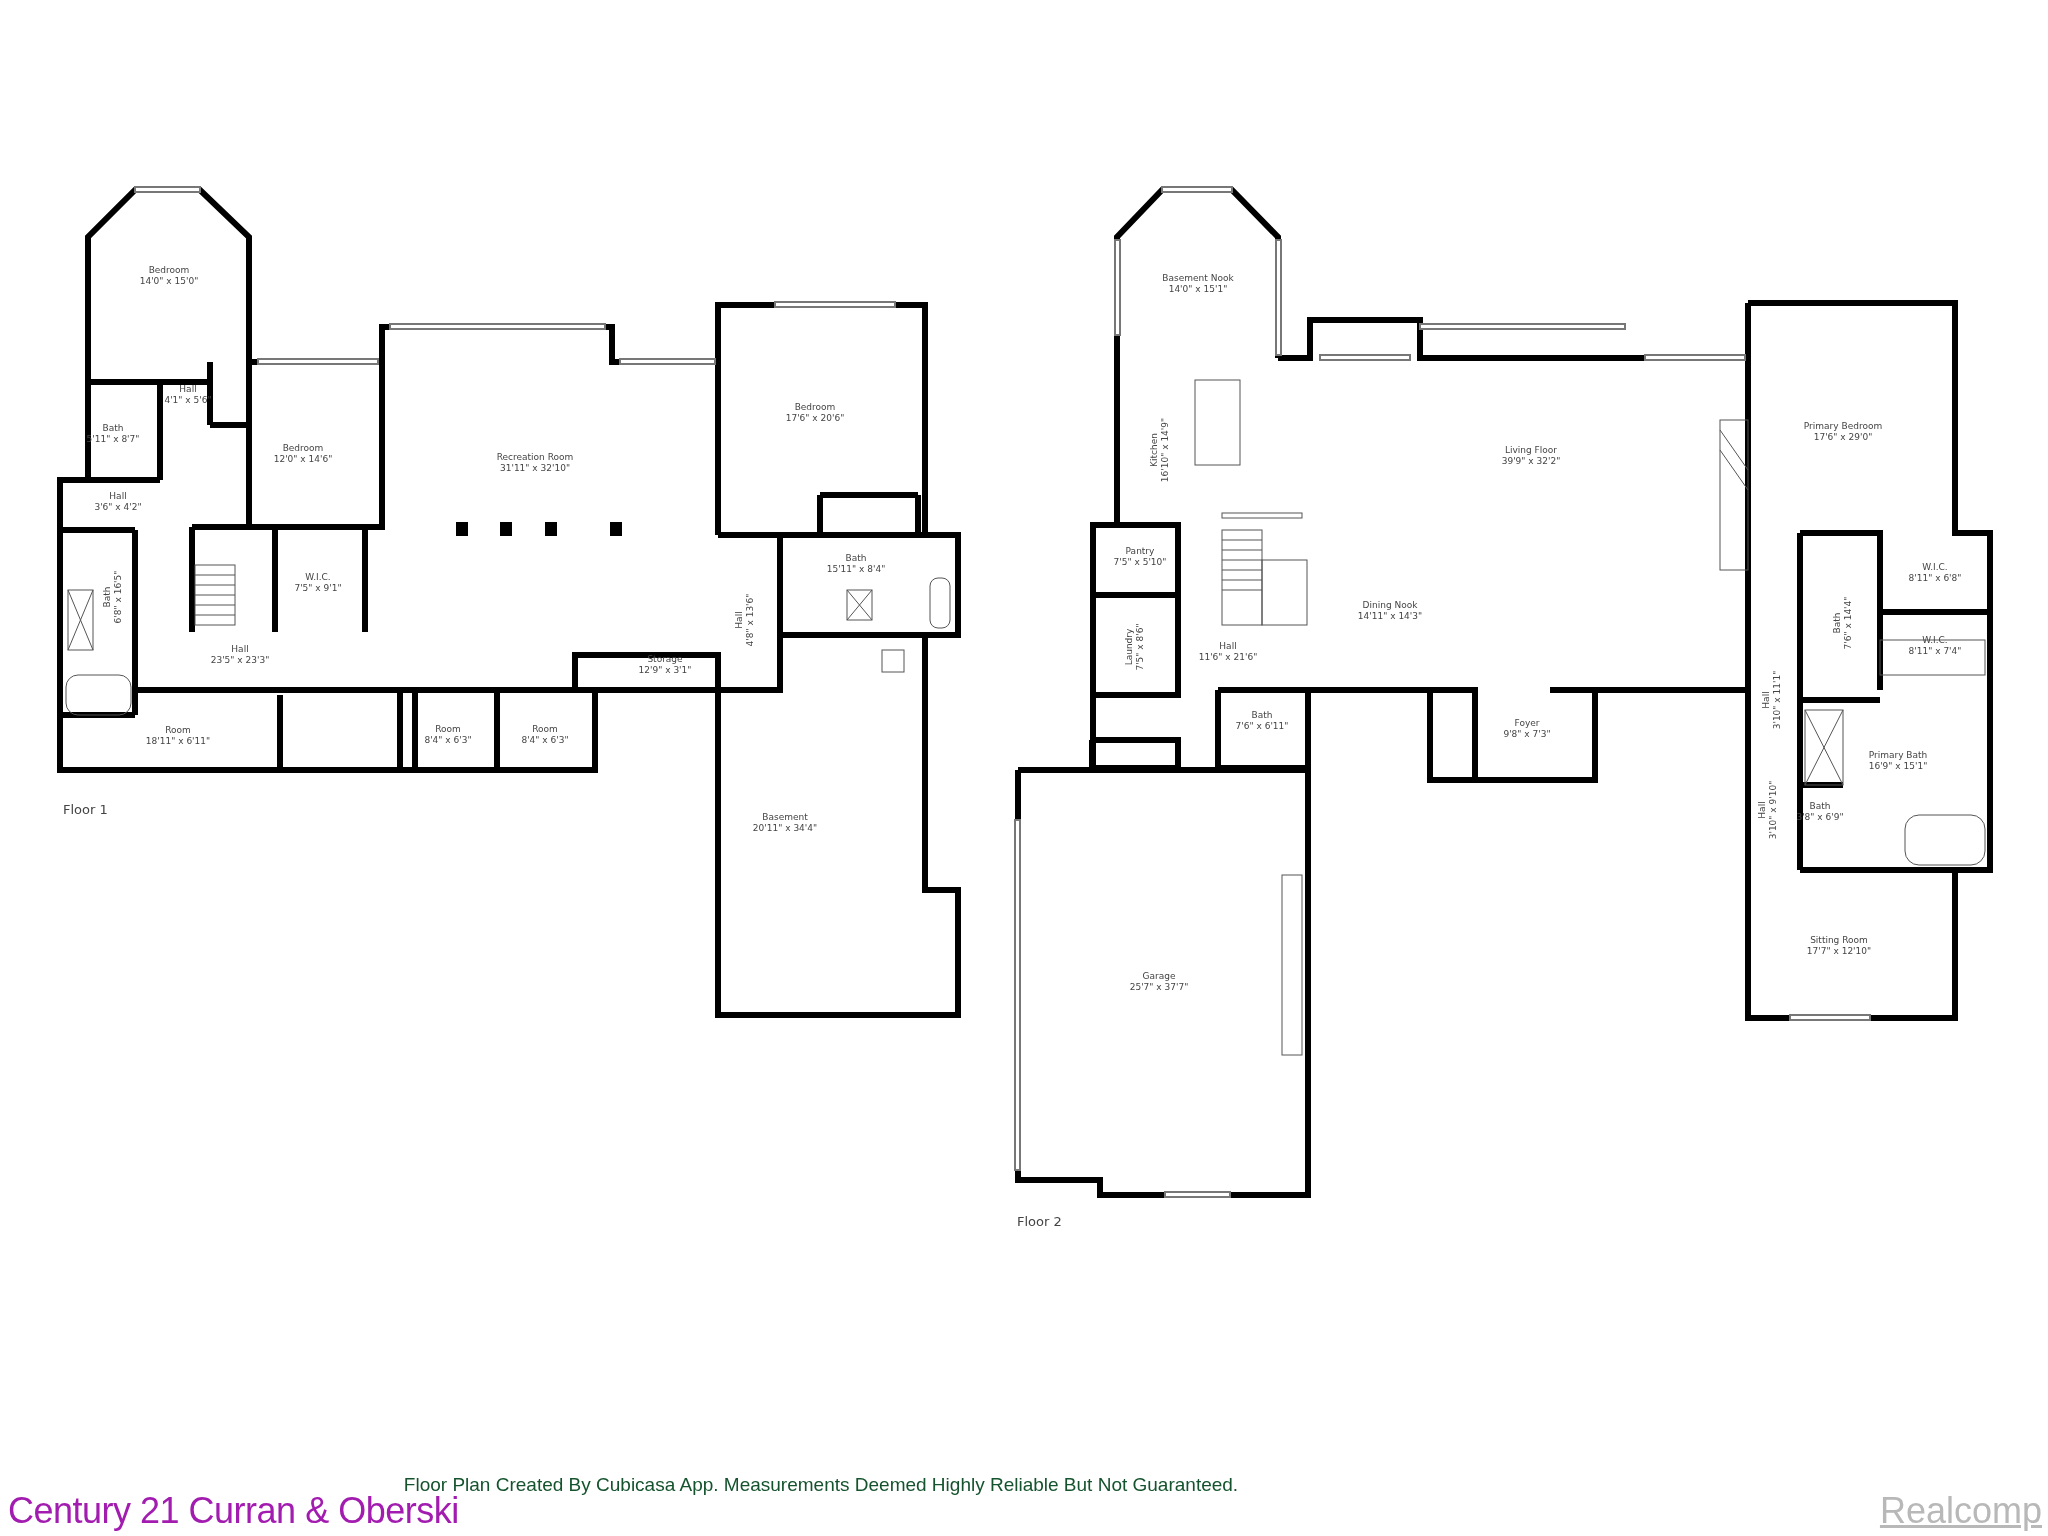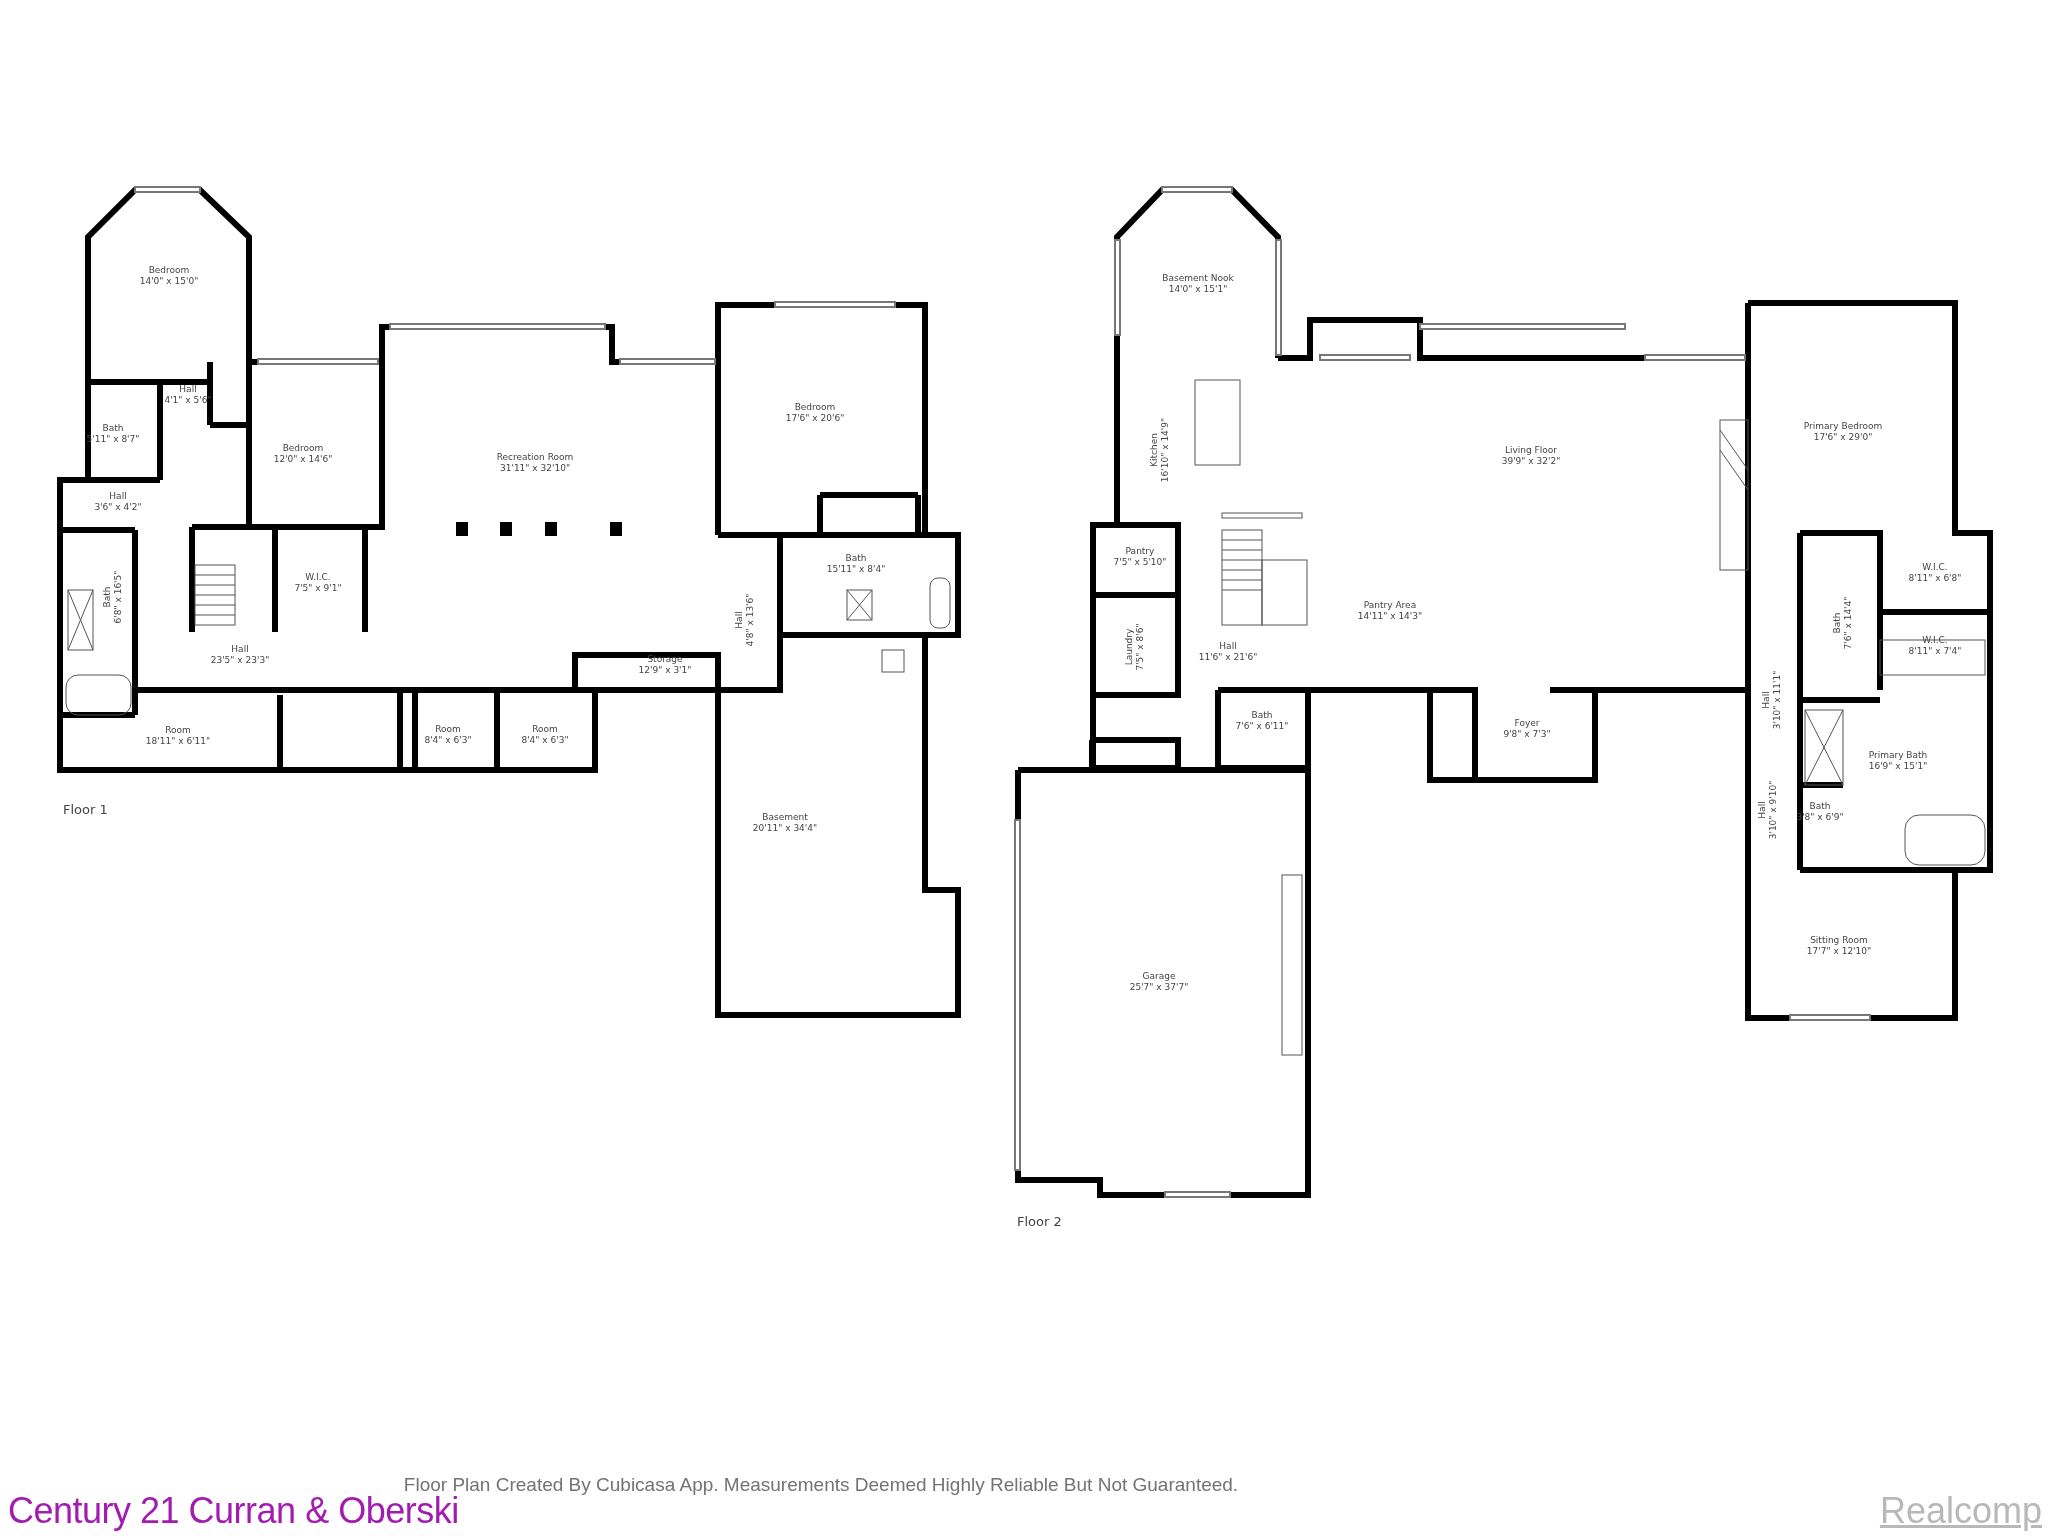--- a/index.html
+++ b/index.html
@@ -1,21 +1,21 @@
 <!DOCTYPE html>
 <html><head>
 <meta charset="utf-8">
 <style>
   html,body{margin:0;padding:0;background:#fff;}
   body{width:2048px;height:1536px;position:relative;overflow:hidden;font-family:"DejaVu Sans",sans-serif;}
   #plan{position:absolute;left:0;top:0;width:2048px;height:1536px;}
   .lbl{position:absolute;transform:translate(-50%,-50%);text-align:center;color:#444;font-size:9px;line-height:11px;white-space:nowrap;font-family:"DejaVu Sans",sans-serif;}
   .lbl.v{transform:translate(-50%,-50%) rotate(-90deg);}
   .floor-lbl{position:absolute;color:#444;font-size:13px;font-family:"DejaVu Sans",sans-serif;}
-  .disclaimer{position:absolute;left:0;width:1642px;top:1474px;text-align:center;font-family:"Liberation Sans",sans-serif;font-size:19px;color:#737373;}
+  .disclaimer{position:absolute;left:0;width:1642px;top:1474px;text-align:center;font-family:"Liberation Sans",sans-serif;font-size:19px;color:#14532d;}
   .wm-left{position:absolute;left:8px;top:1490px;font-family:"Liberation Sans",sans-serif;font-size:36px;color:#a21caf;letter-spacing:-0.5px;}
   .wm-right{position:absolute;right:6px;top:1490px;font-family:"Liberation Sans",sans-serif;font-size:36px;color:#b8b8b8;text-decoration:underline;}
 </style>
 </head>
 <body>
 
 <svg id="plan" viewBox="0 0 2048 1536" xmlns="http://www.w3.org/2000/svg">
   <g fill="none" stroke="#000" stroke-width="6" stroke-linejoin="miter">
 
     <polyline points="88,362 88,237 135,190 200,190 249,237 249,362"></polyline>
@@ -240,21 +240,21 @@
   </div>
 <div class="lbl" style="left:1262px;top:721px">
     <div>Bath</div>
     <div>7'6" x 6'11"</div>
   </div>
 <div class="lbl" style="left:1531px;top:456px">
     <div>Living Floor</div>
     <div>39'9" x 32'2"</div>
   </div>
 <div class="lbl" style="left:1390px;top:611px">
-    <div>Pantry Area</div>
+    <div>Dining Nook</div>
     <div>14'11" x 14'3"</div>
   </div>
 <div class="lbl" style="left:1527px;top:729px">
     <div>Foyer</div>
     <div>9'8" x 7'3"</div>
   </div>
 <div class="lbl" style="left:1159px;top:982px">
     <div>Garage</div>
     <div>25'7" x 37'7"</div>
   </div>

